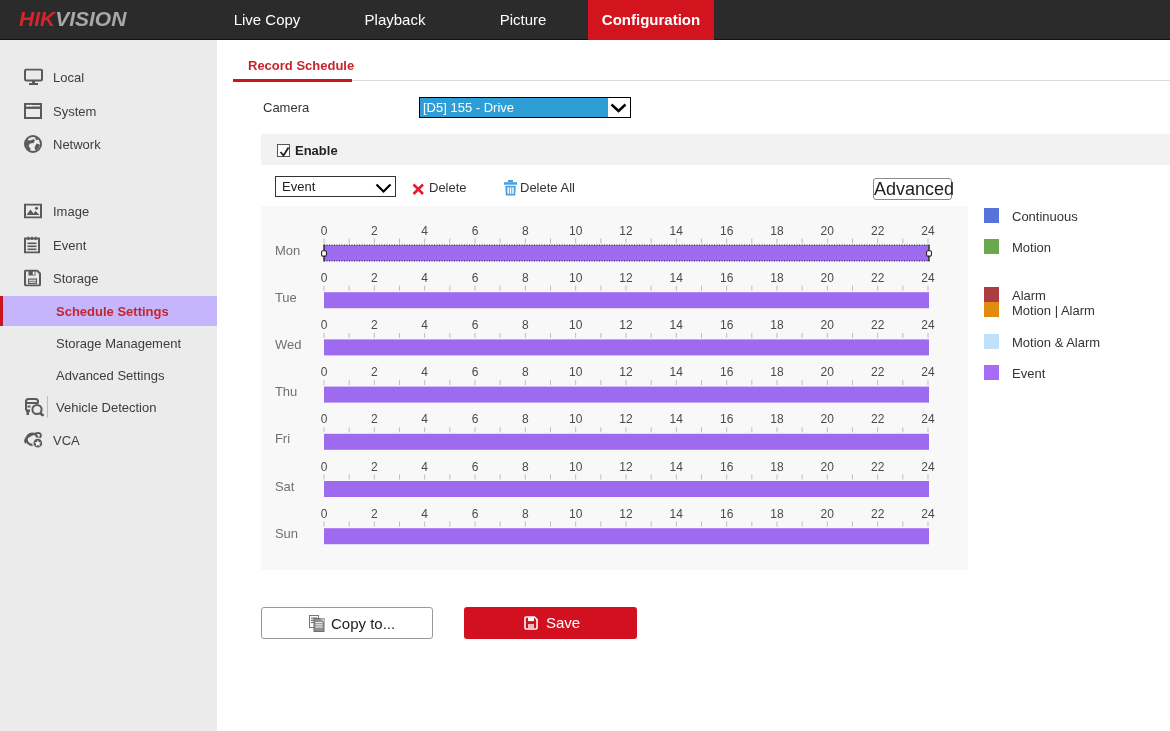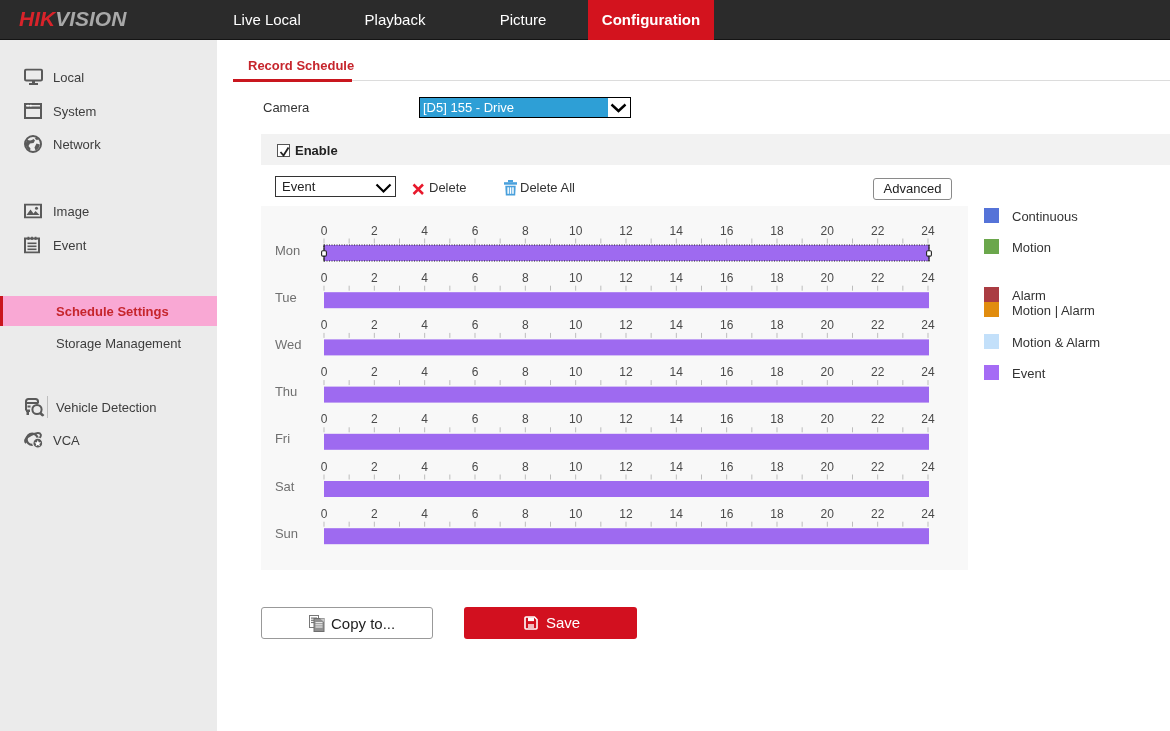--- a/index.html
+++ b/index.html
@@ -14,21 +14,21 @@
 .navitem { position:absolute; top:0; height:40px; line-height:39px; text-align:center; color:#ffffff; font-size:15px; }
 .navsel { background:#d3131e; font-weight:bold; }
 
 
 #sidebar { position:absolute; left:0; top:40px; width:217px; height:691px; background:#ebebeb; }
 .mitem { position:absolute; left:0; width:217px; height:34px; }
 .mitem .txt { position:absolute; left:53px; top:50%; transform:translateY(-50%); font-size:13px; color:#3d3d3d; }
 .mitem svg { position:absolute; left:24px; top:50%; transform:translateY(-50%); }
 .subitem { position:absolute; left:0; width:217px; height:31px; }
 .subitem .txt { position:absolute; left:56px; top:50%; transform:translateY(-50%); font-size:13px; color:#3d3d3d; }
-.subsel { background:#f9a8d4; border-left:3px solid #c9161e; }
+.subsel { background:#c4b5fd; border-left:3px solid #c9161e; }
 .subsel .txt { left:53px; color:#c6252c; font-weight:bold; }
 
 
 #content { position:absolute; left:217px; top:40px; width:953px; height:691px; background:#fff; }
 #tabline { position:absolute; left:16px; top:40px; width:937px; height:1px; background:#dcdcdc; }
 #tabred { position:absolute; left:16px; top:38.5px; width:119px; height:3px; background:#c9161e; }
 #tabtxt { position:absolute; left:31px; top:17.5px; font-size:13px; font-weight:bold; color:#c6252c; }
 
 #camlabel { position:absolute; left:46px; top:60px; font-size:13px; color:#333; }
 #camsel { position:absolute; left:202px; top:57px; width:212px; height:21px; border:1px solid #000; background:#fff; }
@@ -39,21 +39,21 @@
 #cb { position:absolute; left:16px; top:9.5px; width:13px; height:13px; border:1px solid #555; background:#fff; }
 #enableband .txt { position:absolute; left:34px; top:9px; font-size:13px; font-weight:bold; color:#222; }
 
 #evsel { position:absolute; left:58px; top:136px; width:121px; height:21px; border:1px solid #333; background:#fff; }
 #evsel .txt { position:absolute; left:6px; top:2px; font-size:13px; color:#222; }
 #evsel .arrow { position:absolute; right:3px; top:2px; }
 #delx { position:absolute; left:195px; top:141.5px; }
 #deltxt { position:absolute; left:212px; top:140px; font-size:13px; color:#333; }
 #trash { position:absolute; left:286px; top:139.5px; }
 #delalltxt { position:absolute; left:303px; top:140px; font-size:13px; color:#333; }
-#advbtn { position:absolute; left:656px; top:138px; width:79px; height:22px; border:1px solid #8a8a8a; border-radius:3px; background:#fff; font-size:13px; color:#222; text-align:center; line-height:20px; }
+#advbtn { position:absolute; left:656px; top:138px; width:79px; height:22px; border:1px solid #8a8a8a; border-radius:3px; background:#fff; font-size:18px; color:#222; text-align:center; line-height:20px; }
 
 #panel { position:absolute; left:44px; top:166px; width:707px; height:364px; background:#f8f8f8; }
 
 
 .lgd { position:absolute; left:767px; width:186px; height:15px; }
 .lgd .sq { position:absolute; left:0; top:0; width:15px; height:15px; }
 .lgd .txt { position:absolute; left:28px; top:1px; font-size:13px; color:#333; }
 
 
 #copybtn { position:absolute; left:44px; top:567px; width:172px; height:32px; border:1px solid #999; border-radius:3px; background:#fff; }
@@ -61,21 +61,21 @@
 #copybtn svg { position:absolute; left:47px; top:7px; }
 #savebtn { position:absolute; left:247px; top:567px; width:173px; height:32px; border-radius:3px; background:#d2101f; }
 #savebtn .txt { position:absolute; left:82px; top:7px; font-size:15px; color:#fff; }
 #savebtn svg { position:absolute; left:60px; top:9px; }
 </style>
 </head>
 <body>
 <div id="page">
   <div id="topbar">
     <div id="logo"><span class="hik">HIK</span><span class="vision">VISION</span></div>
-    <div class="navitem" style="left:203px; width:128px;">Live Local</div>
+    <div class="navitem" style="left:203px; width:128px;">Live Copy</div>
     <div class="navitem" style="left:331px; width:128px;">Playback</div>
     <div class="navitem" style="left:459px; width:128px;">Picture</div>
     <div class="navitem navsel" style="left:588px; width:126px;">Configuration</div>
   </div>
 
   <div id="sidebar">
     <div class="mitem" style="top:20px;">
         <svg width="19" height="17" viewBox="0 0 19 17">
           <rect x="1" y="1" width="17" height="11" rx="1.5" fill="none" stroke="#5a5a5a" stroke-width="2"></rect>
           <rect x="8" y="12" width="3" height="2.5" fill="#5a5a5a"></rect>
@@ -114,25 +114,39 @@
           <rect x="1" y="2" width="14" height="14" fill="none" stroke="#5a5a5a" stroke-width="2"></rect>
           <rect x="3.5" y="0" width="1.8" height="3.4" fill="#5a5a5a"></rect>
           <rect x="7.1" y="0" width="1.8" height="3.4" fill="#5a5a5a"></rect>
           <rect x="10.7" y="0" width="1.8" height="3.4" fill="#5a5a5a"></rect>
           <rect x="3.5" y="6" width="9" height="1.6" fill="#5a5a5a"></rect>
           <rect x="3.5" y="9" width="9" height="1.6" fill="#5a5a5a"></rect>
           <rect x="3.5" y="12" width="9" height="1.6" fill="#5a5a5a"></rect>
         </svg>
         <span class="txt">Event</span>
       </div>
+    <div class="mitem" style="top:221px;">
+        <svg width="17" height="17" viewBox="0 0 17 17">
+          <path d="M1 2 Q1 1 2 1 L13 1 L16 4 L16 15 Q16 16 15 16 L2 16 Q1 16 1 15 Z" fill="none" stroke="#5a5a5a" stroke-width="2"></path>
+          <rect x="4.5" y="1.5" width="7" height="4.5" fill="#5a5a5a"></rect>
+          <rect x="8.8" y="2.2" width="1.7" height="3" fill="#fff"></rect>
+          <rect x="4" y="9" width="9" height="5.5" fill="#5a5a5a"></rect>
+          <rect x="5" y="10.2" width="7" height="1" fill="#fff"></rect>
+          <rect x="5" y="12.2" width="7" height="1" fill="#fff"></rect>
+        </svg>
+        <span class="txt">Storage</span>
+      </div>
     <div class="subitem subsel" style="top:256px; height:30px;">
         <span class="txt">Schedule Settings</span>
       </div>
     <div class="subitem" style="top:287px;">
         <span class="txt">Storage Management</span>
+      </div>
+    <div class="subitem" style="top:319px;">
+        <span class="txt">Advanced Settings</span>
       </div>
     <div class="mitem" style="top:349.5px;">
         <svg width="21" height="19" viewBox="0 0 21 19">
           <path d="M2 13 L2 4 Q2 1.5 4.5 1.5 L11.5 1.5 Q14 1.5 14 4 L14 6" fill="none" stroke="#5a5a5a" stroke-width="2"></path>
           <rect x="2" y="4.5" width="12" height="2" fill="#5a5a5a"></rect>
           <rect x="3.5" y="8" width="3" height="2" fill="#5a5a5a"></rect>
           <rect x="2" y="12" width="4" height="2.5" fill="#5a5a5a"></rect>
           <rect x="2.5" y="14.5" width="2.5" height="3" fill="#5a5a5a"></rect>
           <circle cx="13" cy="12" r="4.6" fill="none" stroke="#5a5a5a" stroke-width="2"></circle>
           <path d="M16.2 15.5 L19.5 18.5" stroke="#5a5a5a" stroke-width="2.6"></path>

